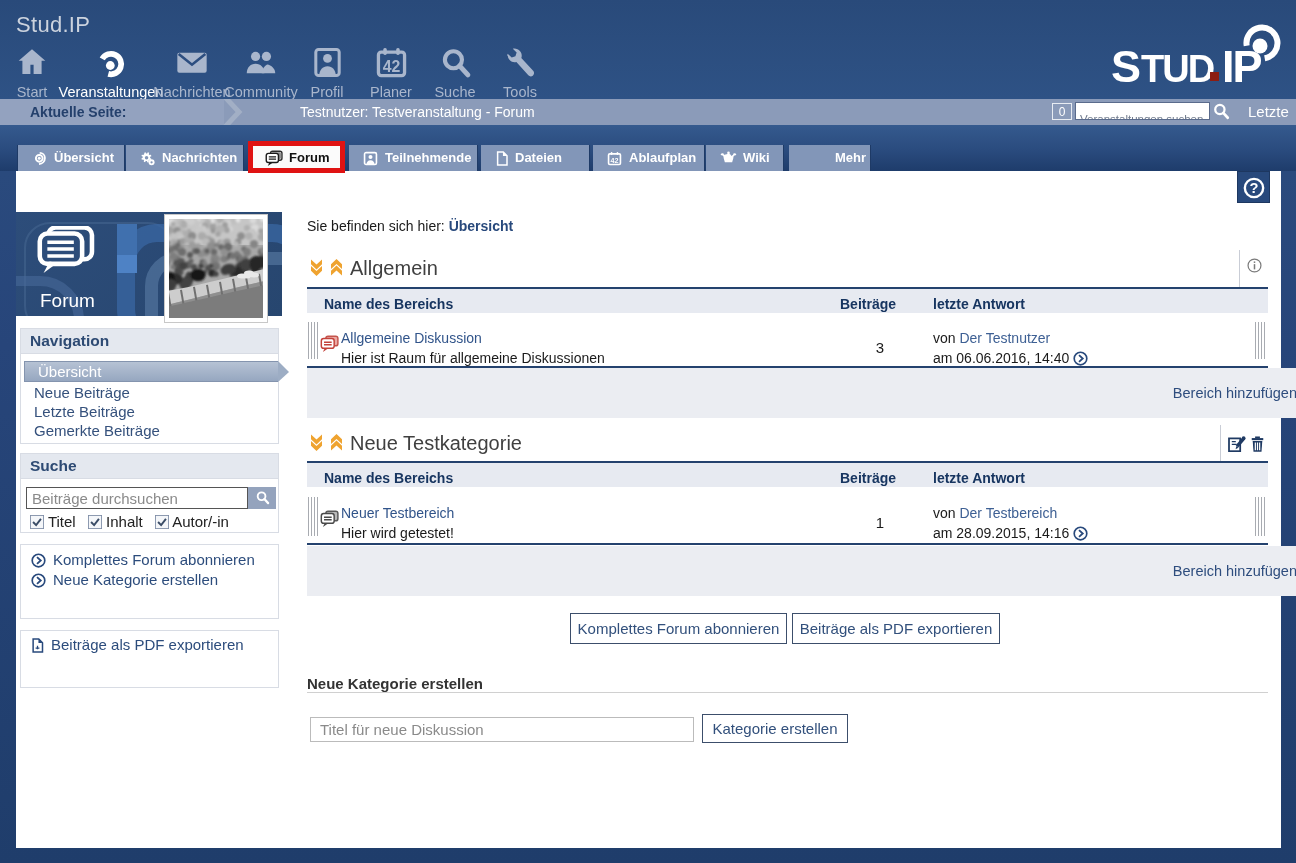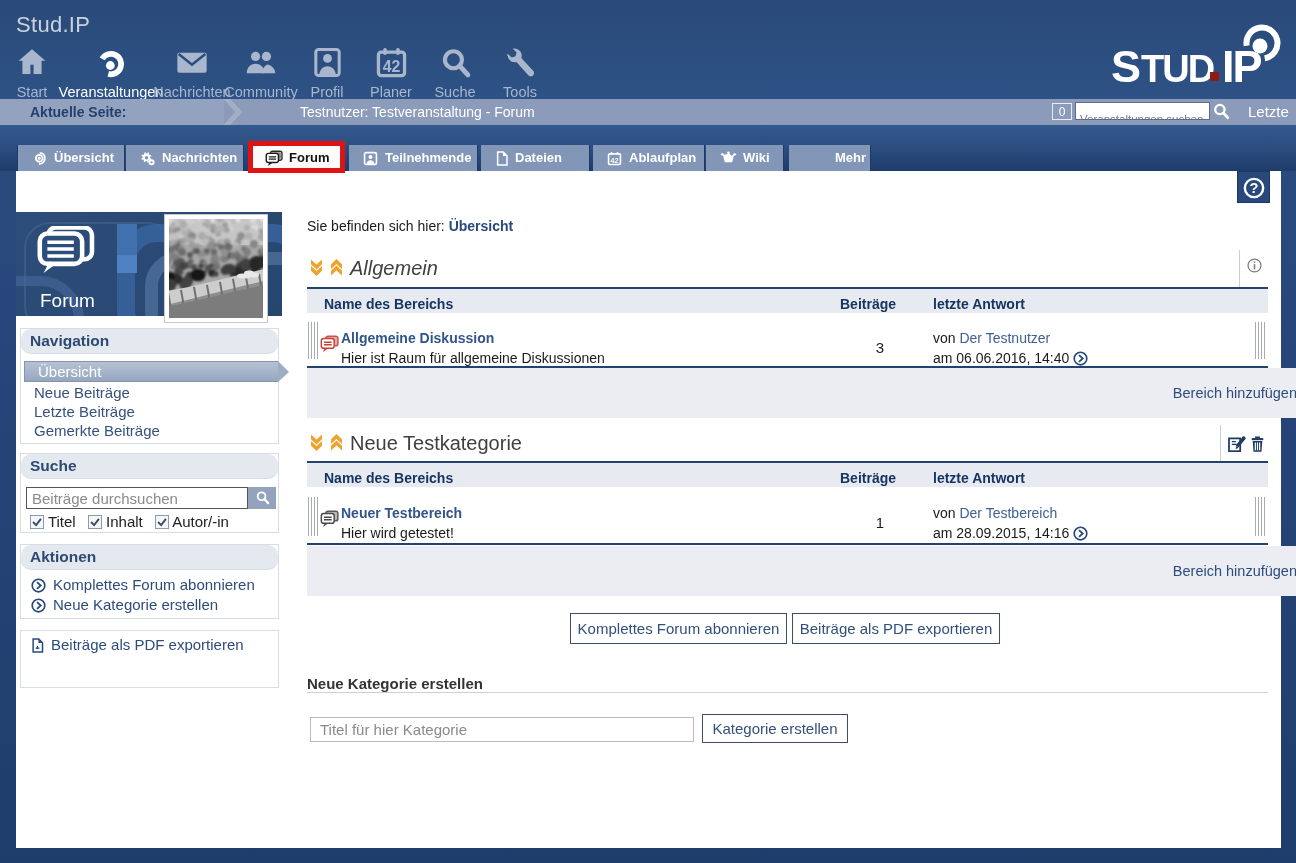--- a/index.html
+++ b/index.html
@@ -34,21 +34,21 @@
 #banner .d1 { position:absolute; left:101px; top:12px; width:20px; height:31px; background:#4070ae; }
 #banner .d1b { position:absolute; left:101px; top:43px; width:20px; height:18px; background:#4e82c5; }
 #banner .d2 { position:absolute; left:101px; top:12px; width:195px; height:125px; border:18px solid #3a67a3; border-radius:40px; opacity:0.75; }
 #banner .d3 { position:absolute; left:129px; top:40px; width:185px; height:112px; border:13px solid #52759e; border-radius:34px; opacity:0.7; }
 #banner .d4 { position:absolute; left:8px; top:10px; width:150px; height:110px; border:2px solid #5d7da6; border-radius:26px; opacity:0.3; }
 #banner .d5 { position:absolute; left:-52px; top:64px; width:120px; height:120px; border:10px solid #47699a; border-radius:44px; opacity:0.6; }
 #banner .fname { position:absolute; left:24px; top:78px; z-index:4; font-size:19px; color:#ffffff; }
 #banner .bubble { }
 #photo { position:absolute; left:148px; top:43px; width:104px; height:109px; background:#ffffff; border:1px solid #c8c8c8; padding:4px; z-index:3; }
 .sbox { position:absolute; left:4px; width:259px; background:#ffffff; border:1px solid #d8dce4; }
-.sbox .hd { background:#e4e8ef; border-bottom:1px solid #d8dce4; font-size:15.5px; font-weight:bold; color:#2d4a73; padding:3px 0 0 9px; height:25px;border-radius:10px; }
+.sbox .hd { background:#e4e8ef; border-bottom:1px solid #d8dce4; font-size:15.5px; font-weight:bold; color:#2d4a73; padding:3px 0 0 9px; height:25px; }
 .sbox .bd { padding:6px 0 8px 0; }
 .snav a { display:block; font-size:15px; color:#35517c; padding:1px 0 1px 13px; height:19px; text-decoration:none; }
 .snav .on { position:relative; background:linear-gradient(180deg,#b6c2d4,#96a7c0); color:#ffffff; margin:1px 0 1px 3px; border:1px solid #8494ae; border-right:none; height:21px; padding-top:1px; }
 .snav .on:after { content:""; position:absolute; right:-11px; top:-1px; width:0; height:0; border-top:11px solid transparent; border-bottom:10px solid transparent; border-left:11px solid #9dadc4; }
 .sact { font-size:15px; color:#2c4c7c; }
 .sact .row { padding:0 0 0 10px; height:20px; }
 .sact .row svg { vertical-align:-3px; margin-right:7px; }
 
 #main { position:absolute; left:290px; top:0; width:963px; }
 .crumbline { position:absolute; left:1px; top:47px; font-size:14px; color:#1a1a1a; }
@@ -56,21 +56,21 @@
 .sech { position:absolute; left:1px; font-size:20px; color:#404040; }
 .sech .chev { margin-right:4px; vertical-align:-1px; margin-left:3px; }
 .secdiv { position:absolute; width:1px; background:#c9cdd6; }
 .thead { position:absolute; left:1px; width:961px; height:26px; background:#e7eaf1; border-top:2px solid #24426e; font-size:14px; font-weight:bold; color:#173560; }
 .thead .c1 { position:absolute; left:17px; top:7px; }
 .thead .c2 { position:absolute; left:533px; top:7px; }
 .thead .c3 { position:absolute; left:626px; top:7px; }
 .trow { position:absolute; left:1px; width:961px; background:#ffffff; border-bottom:2px solid #24426e; font-size:14px; }
 .handle { position:absolute; top:9px; bottom:7px; width:10px; background:repeating-linear-gradient(90deg,#a8abb1 0,#a8abb1 1px,transparent 1px,transparent 3px); }
 .trow .ticon { position:absolute; left:13px; top:22px; }
-.trow .tt { position:absolute; left:34px; top:17px; font-weight:bold; color:#31548a; }
+.trow .tt { position:absolute; left:34px; top:17px; font-weight:normal; color:#31548a; }
 .trow .td { position:absolute; left:34px; top:37px; color:#1a1a1a;text-align:center; }
 .trow .num { position:absolute; left:533px; width:80px; text-align:center; color:#1a1a1a; }
 .trow .von { position:absolute; left:626px; top:17px; color:#1a1a1a; }
 .trow .am { position:absolute; left:626px; top:37px; color:#1a1a1a; }
 .trow a.usr { color:#3e6094; text-decoration:none; }
 .tfoot { position:absolute; left:1px; width:1028px; height:50px; background:#ebedf2; font-size:14.5px; color:#2e4d7e; }
 .tfoot .inner { position:absolute; right:17px; top:17px; }
 .tfoot svg { vertical-align:-3px; margin-left:6px; }
 .btn { position:absolute; height:31px; background:#ffffff; border:1px solid #3c4e6b; color:#32507c; font-size:15px; text-align:center; line-height:29px; }
 .h2line { position:absolute; left:1px; font-size:15px; font-weight:bold; color:#333333; }
@@ -506,41 +506,40 @@
             <rect x="0.5" y="0.5" width="15" height="15" fill="#f4f6f9" stroke="#7e8da6"></rect>
             <path d="M3.5 8 7 11.5 12.5 4.5" fill="none" stroke="#3a4c66" stroke-width="2.2"></path>
           </svg> Inhalt
         <svg width="14" height="14" viewBox="0 0 16 16" style="vertical-align:-2px;margin-left:8px;">
             <rect x="0.5" y="0.5" width="15" height="15" fill="#f4f6f9" stroke="#7e8da6"></rect>
             <path d="M3.5 8 7 11.5 12.5 4.5" fill="none" stroke="#3a4c66" stroke-width="2.2"></path>
           </svg> Autor/-in
       </div>
     </div>
     <div class="sbox sact" style="top:373px;height:75px;">
-      <div class="hd">Aktionen</div>
       <div class="row" style="margin-top:6px;"><svg width="15" height="15" viewBox="0 0 20 20">
             <circle cx="10" cy="10" r="8.4" fill="none" stroke="#28497c" stroke-width="2.2"></circle>
             <path d="M8 5.5 13 10 8 14.5" fill="none" stroke="#28497c" stroke-width="2.4"></path>
           </svg>Komplettes Forum abonnieren</div>
       <div class="row"><svg width="15" height="15" viewBox="0 0 20 20">
             <circle cx="10" cy="10" r="8.4" fill="none" stroke="#28497c" stroke-width="2.2"></circle>
             <path d="M8 5.5 13 10 8 14.5" fill="none" stroke="#28497c" stroke-width="2.4"></path>
           </svg>Neue Kategorie erstellen</div>
     </div>
     <div class="sbox sact" style="top:459px;height:58px;">
       <div class="row" style="margin-top:5px;"><svg width="13" height="15" viewBox="0 0 20 24">
             <path fill="none" stroke="#28497c" stroke-width="2.4" d="M3 1.5h9l6 6v15H3z"></path>
             <path fill="#28497c" d="M11.5 1.5v6.5H18z"></path>
             <path d="M7 16h6M10 12.5V18" stroke="#28497c" stroke-width="2"></path>
           </svg>Beiträge als PDF exportieren</div>
     </div>
   </div>
   <div id="main">
     <div class="crumbline">Sie befinden sich hier: <b>Übersicht</b></div>
-    <div class="sech" style="top:86px;font-style:italic;">
+    <div class="sech" style="top:86px;">
       <svg class="chev" width="13" height="17" viewBox="0 0 12 17">
           <path d="M0.5 0.5 6 5.5 11.5 0.5v4.8L6 10.5 0.5 5.3zM0.5 7 6 12l5.5-5v4.8L6 17 0.5 11.8z" fill="#efa32f"></path>
         </svg><svg class="chev" width="13" height="17" viewBox="0 0 12 17">
           <path d="M0.5 16.5 6 11.5l5.5 5v-4.8L6 6.5 0.5 11.7zM0.5 10 6 5l5.5 5V5.2L6 0 0.5 5.2z" fill="#efa32f"></path>
         </svg><span style="margin-left:3px;">Allgemein</span>
     </div>
     <div class="secdiv" style="left:933px;top:79px;height:37px;"></div>
     <svg style="position:absolute;left:941px;top:87px;" width="15" height="15" viewBox="0 0 20 20">
         <circle cx="10" cy="10" r="8.6" fill="none" stroke="#7a7a7a" stroke-width="1.6"></circle>
         <rect x="9" y="8.2" width="2" height="7" fill="#7a7a7a"></rect>
@@ -620,17 +619,17 @@
     </div>
     <div class="tfoot" style="top:375px;">
       <div class="inner">Bereich hinzufügen<svg width="15" height="15" viewBox="0 0 16 16">
             <path d="M6.2 1h3.6v5.2H15v3.6H9.8V15H6.2V9.8H1V6.2h5.2z" fill="#28497c"></path>
           </svg></div>
     </div>
     <div class="btn" style="left:264px;top:442px;width:217px;">Komplettes Forum abonnieren</div>
     <div class="btn" style="left:486px;top:442px;width:208px;">Beiträge als PDF exportieren</div>
     <div class="h2line" style="top:504px;">Neue Kategorie erstellen</div>
     <div class="hrx" style="top:521px;"></div>
-    <div class="inpt" style="left:4px;top:546px;width:384px;height:25px;">Titel für hier Kategorie</div>
+    <div class="inpt" style="left:4px;top:546px;width:384px;height:25px;">Titel für neue Diskussion</div>
     <div class="btn" style="left:396px;top:543px;width:146px;height:29px;line-height:27px;">Kategorie erstellen</div>
   </div>
 </div>
 <div id="redbox"></div>
 
 </body></html>

